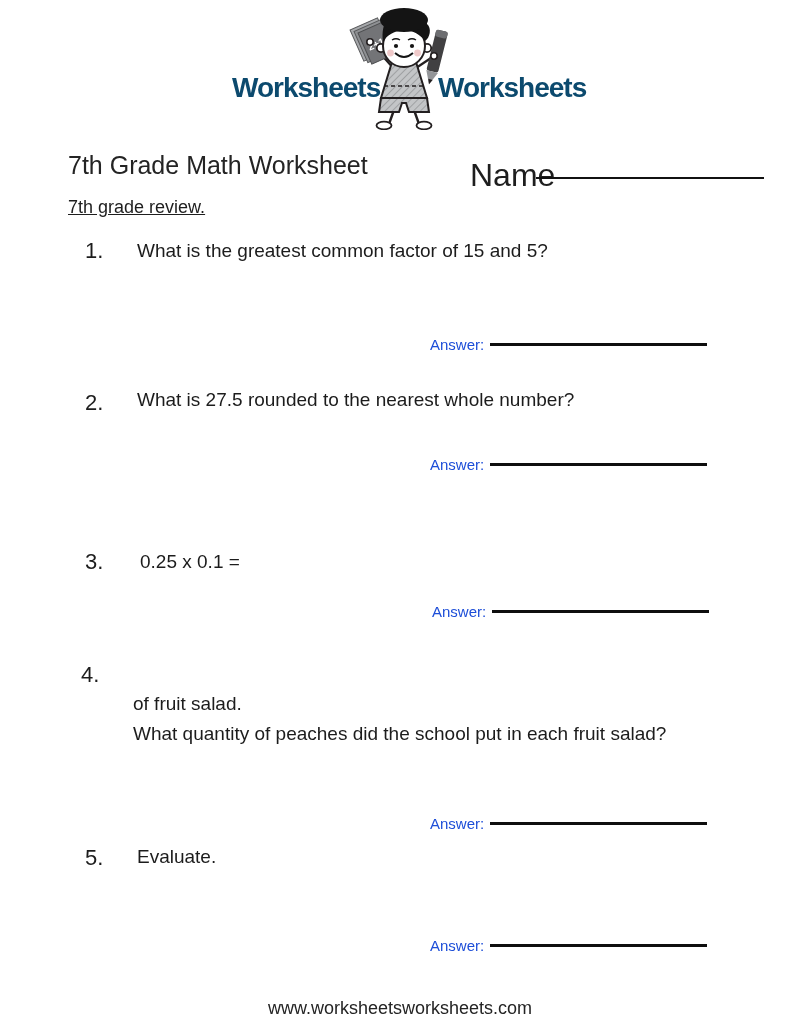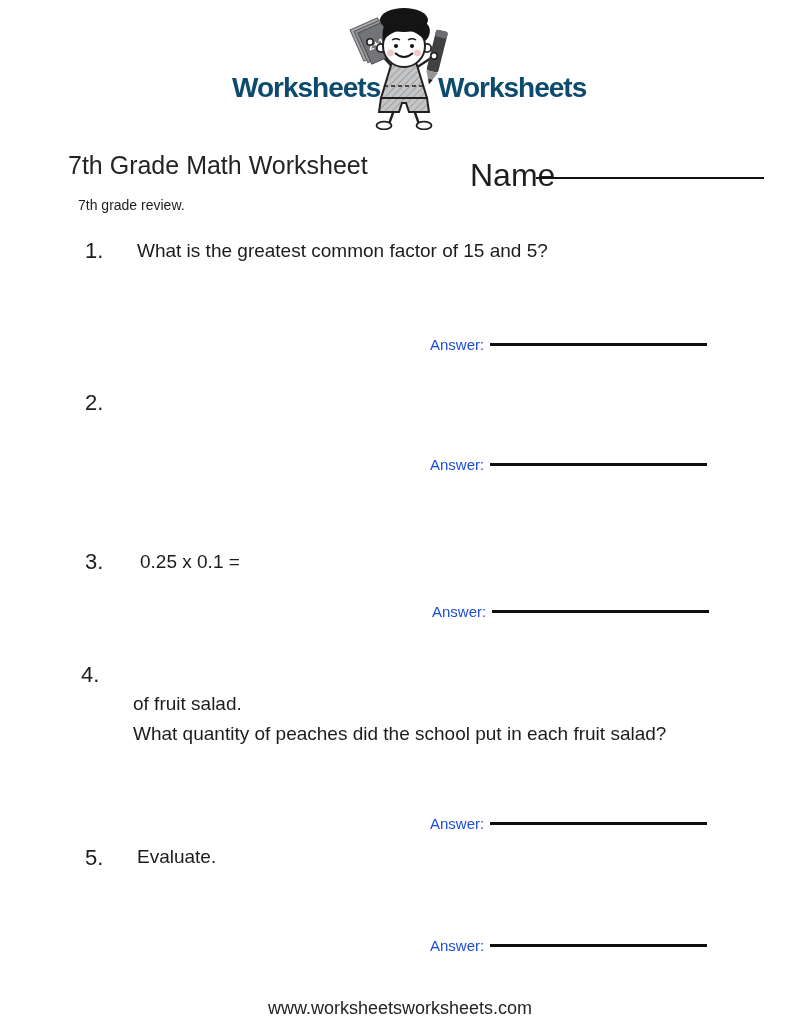--- a/index.html
+++ b/index.html
@@ -20,21 +20,21 @@
     letter-spacing:-1px; color:#0c4a6e;
   }
   .logo-word.left  { left:232px; width:144px; text-align:right; }
   .logo-word.right { left:438px; }
   .kid { position:absolute; left:348px; top:6px; width:110px; height:124px; }
 
   
   .title      { left:68px;  top:151px; font-size:25px; color:#242424; }
   .name-label { left:470px; top:149px; font-size:32px;margin-top:8px; }
   .name-line  { left:536px; top:153px; width:228px; height:24px; border-bottom:2px solid #111; }
-  .subtitle   { left:78px;  top:197px; font-size:14px; }
+  .subtitle   { left:68px;  top:197px; font-size:18px;text-decoration:underline; }
 
   
   .q-num  { font-size:22px; color:#1c1c1c; }
   .q-text { font-size:19px; color:#1c1c1c; }
   .answer-label { font-size:15px; color:#1d4ed8; }
   .answer-line  { width:217px; height:0; border-bottom:3px solid #0e0e0e; }
 
   .footer-url { left:0; right:0; top:998px; text-align:center; font-size:18px; color:#242424; white-space:nowrap; position:absolute; }
 </style>
 </head>
@@ -102,20 +102,21 @@
   <div class="abs name-label">Name</div>
   <div class="abs name-line"></div>
   <div class="abs subtitle">7th grade review.</div>
 
   <div class="abs q-num" style="left:85px;top:238px">1.</div>
   <div class="abs q-text" style="left:137px;top:240px">What is the greatest common factor of 15 and 5?</div>
   <div class="abs answer-label" style="left:430px;top:336px">Answer:</div>
   <div class="abs answer-line" style="left:490px;top:343px"></div>
 
   <div class="abs q-num" style="left:85px;top:390px">2.</div>
+  <div class="abs q-text" style="left:137px;top:389px">What is 27.5 rounded to the nearest whole number?</div>
   <div class="abs answer-label" style="left:430px;top:456px">Answer:</div>
   <div class="abs answer-line" style="left:490px;top:463px"></div>
 
   <div class="abs q-num" style="left:85px;top:549px">3.</div>
   <div class="abs q-text" style="left:140px;top:551px">0.25 x 0.1 =</div>
   <div class="abs answer-label" style="left:432px;top:603px">Answer:</div>
   <div class="abs answer-line" style="left:492px;top:610px"></div>
 
   <div class="abs q-num" style="left:81px;top:662px">4.</div>
   <div class="abs q-text" style="left:133px;top:693px">of fruit salad.</div>

